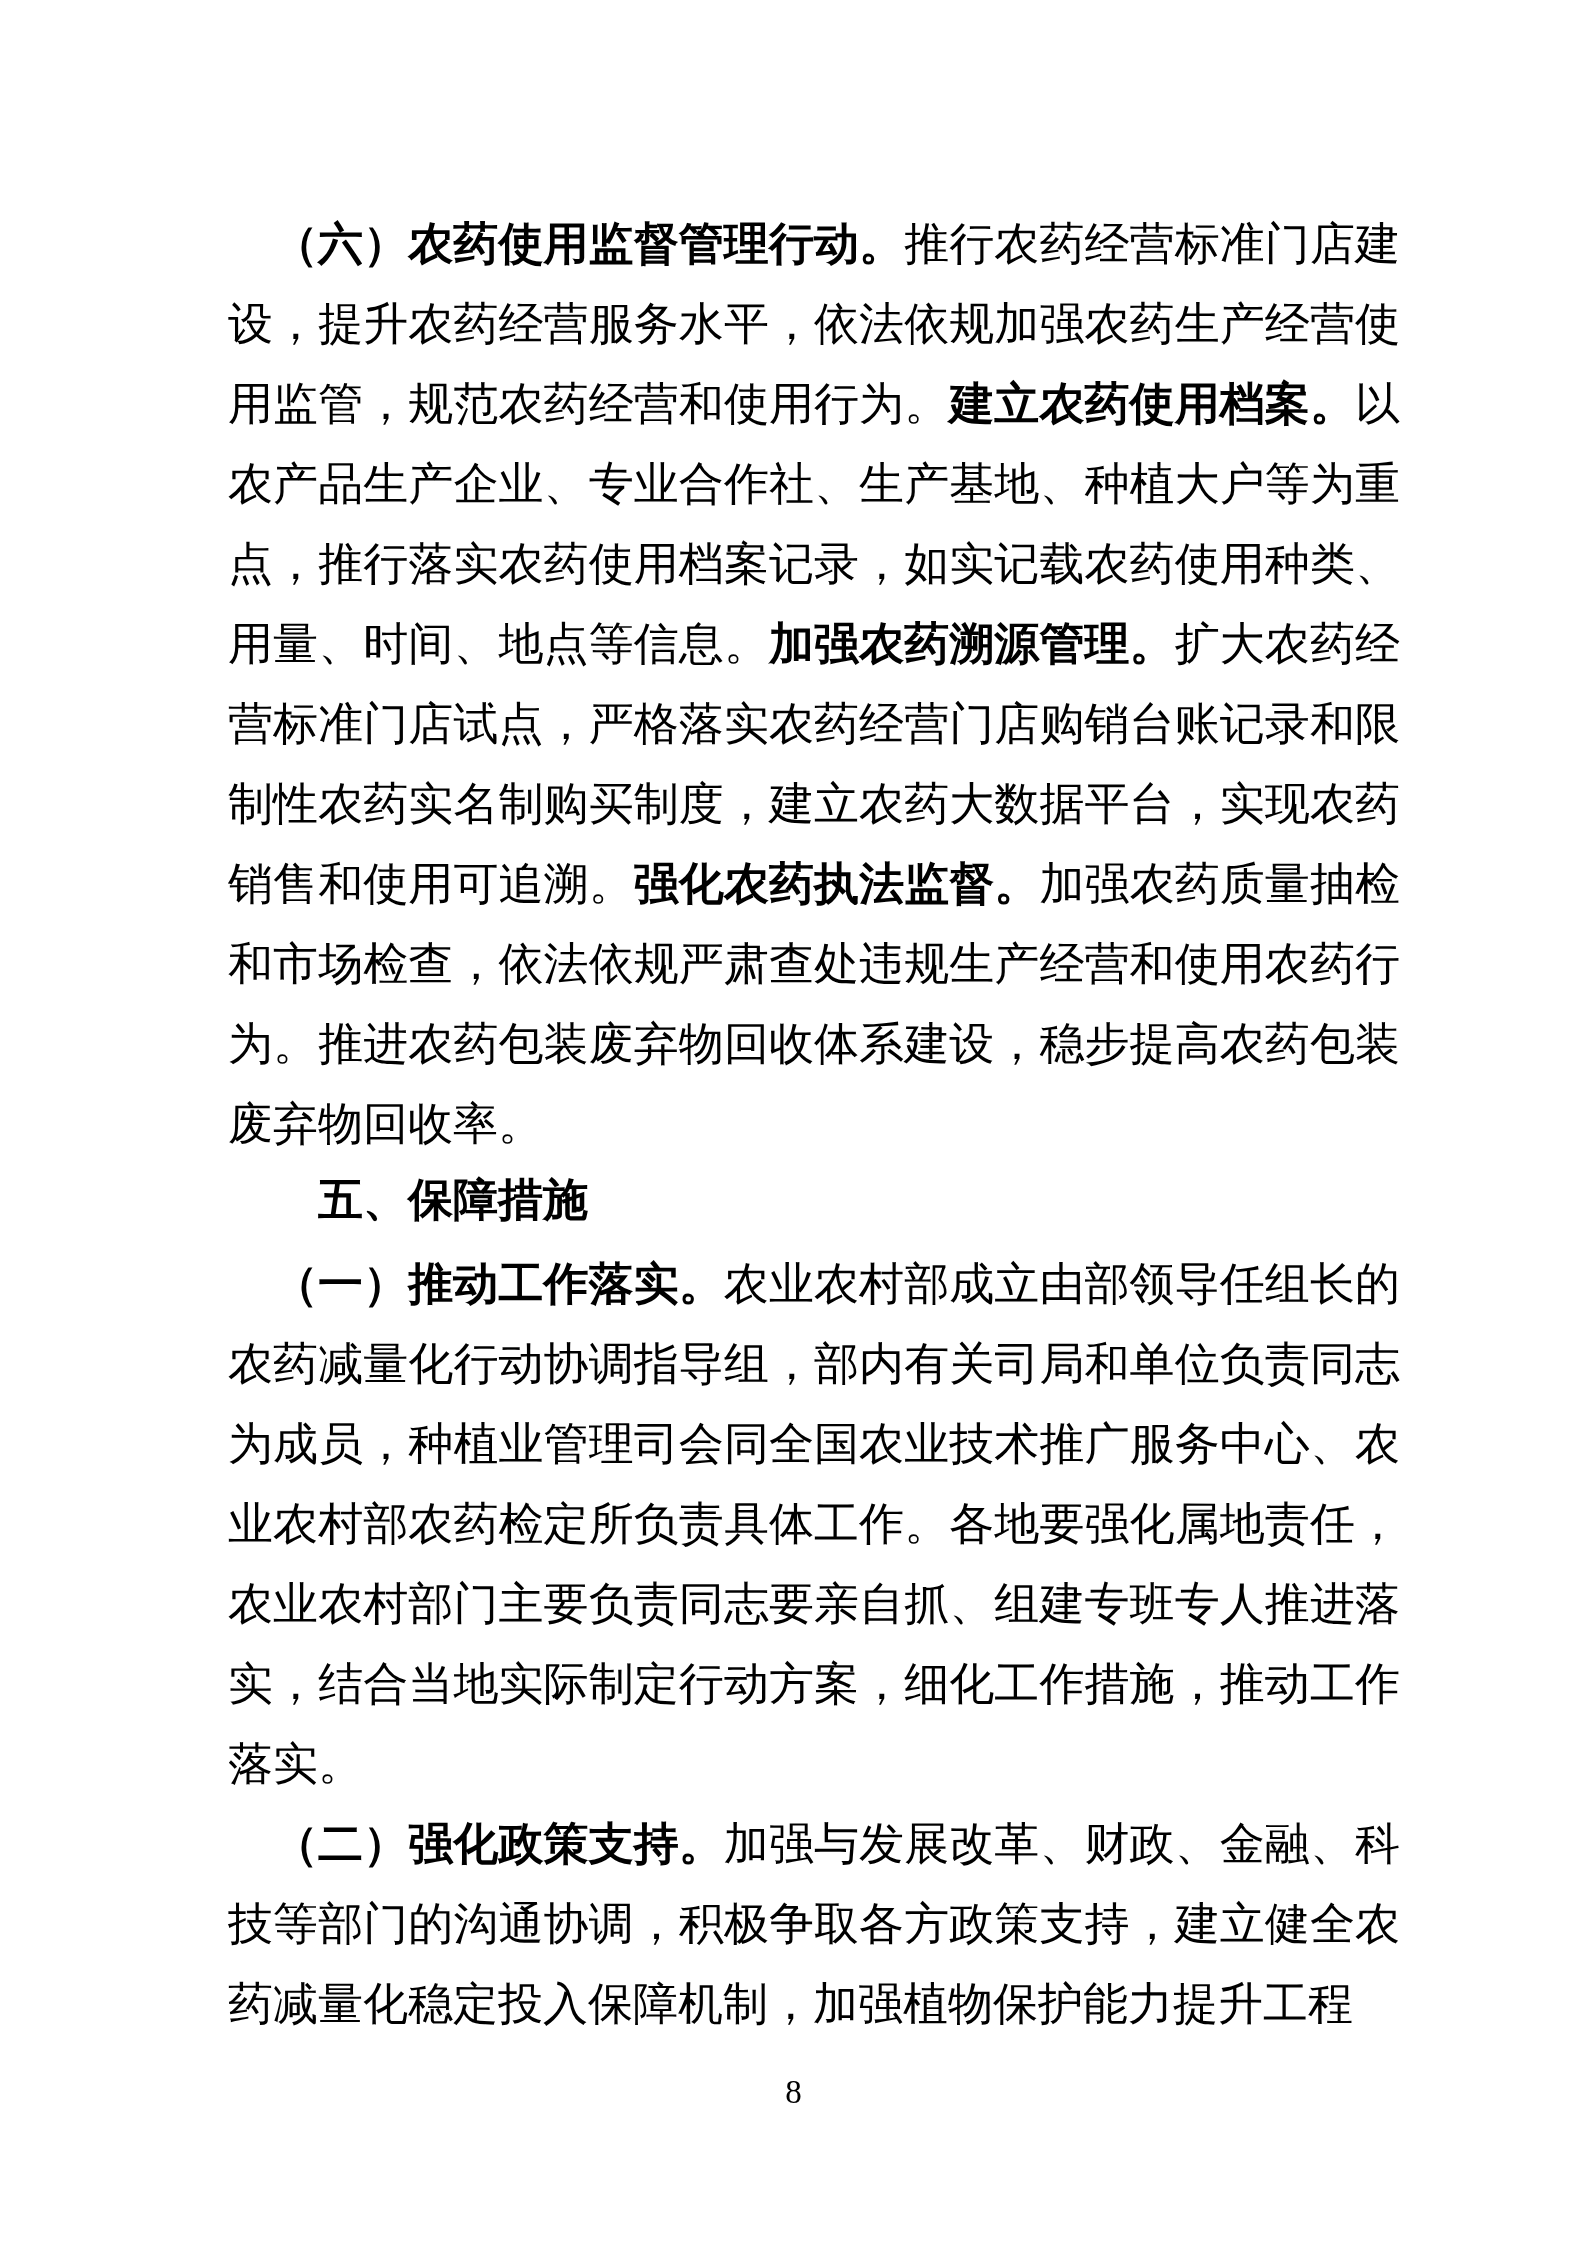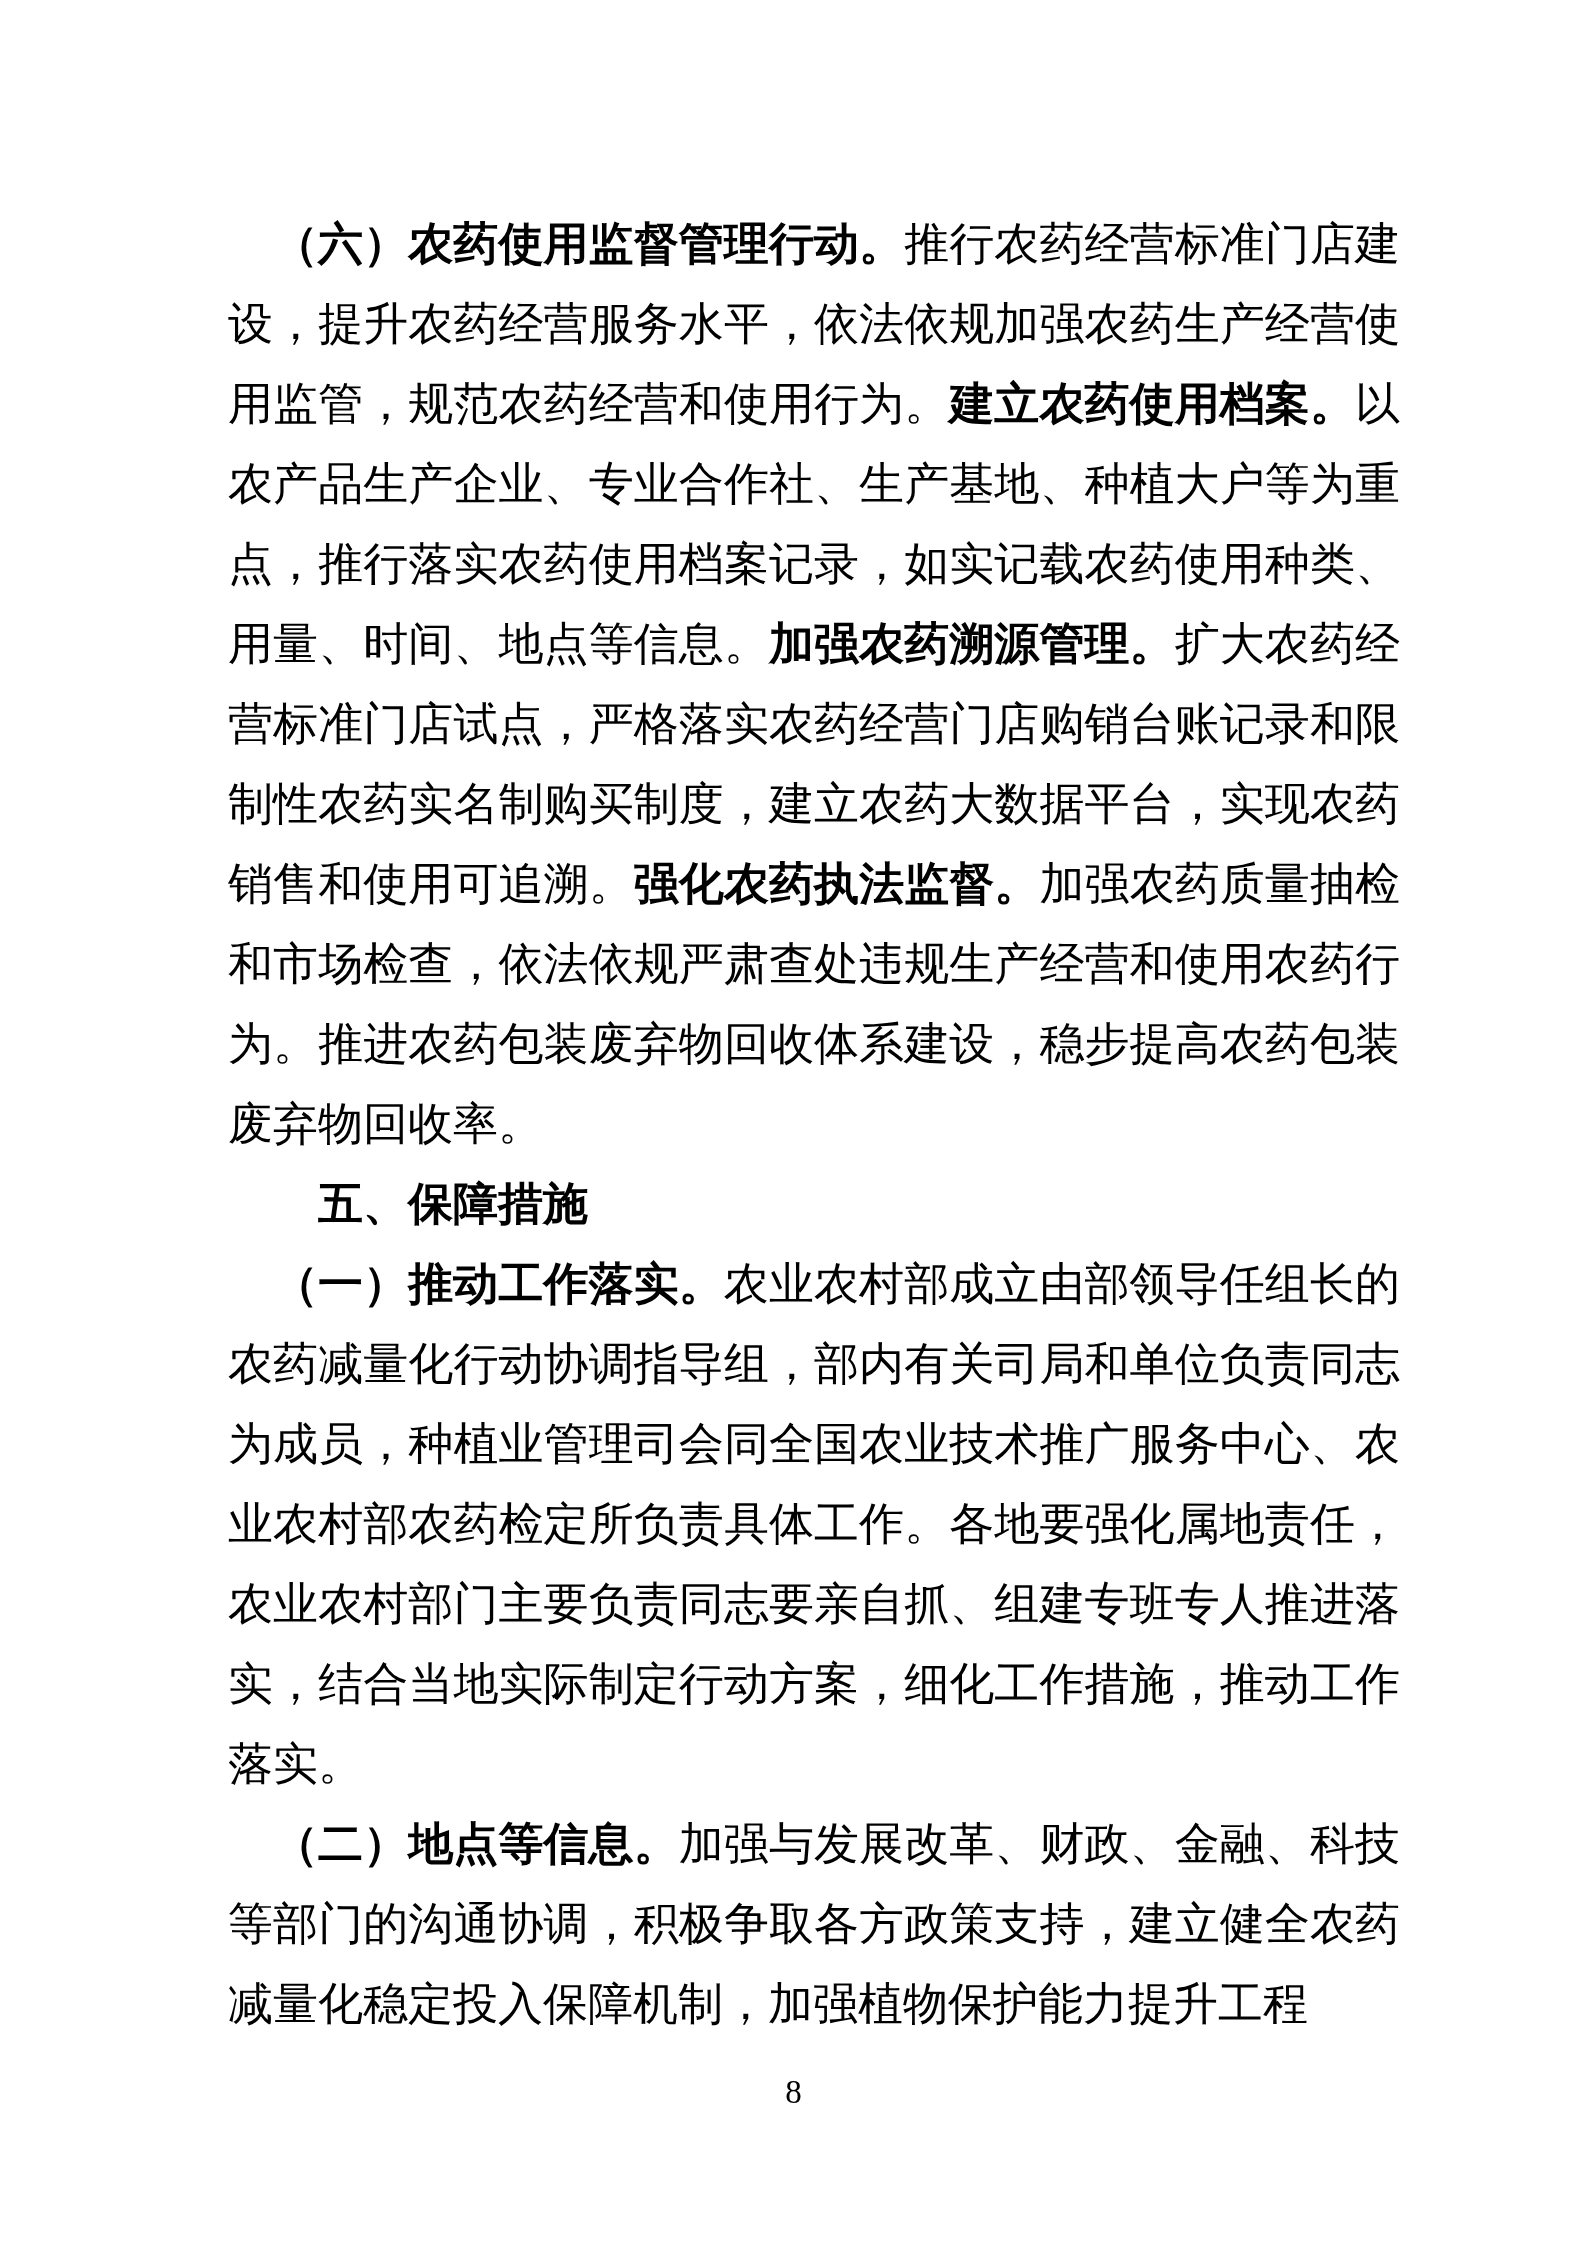--- a/index.html
+++ b/index.html
@@ -27,21 +27,21 @@
   }
   p.body {
     margin: 0;
     padding: 0;
     text-indent: 45px;
   }
   p.heading {
     margin: 0;
     padding: 0;
     text-indent: 90px;
-    font-family: Liberation Serif, serif;
+    font-family: Liberation Mono, monospace;
     font-weight: bold;
   }
   .seg-bold {
     font-weight: bold;
   }
   .seg-regular {
     font-weight: normal;
   }
   .page-number {
     position: absolute;
@@ -56,16 +56,16 @@
   }
 </style>
 </head>
 <body>
 
 <div class="page">
   <div class="content">
       <p class="body"><span class="seg-bold">（六）农药使用监督管理行动。</span><span class="seg-regular">推行农药经营标准门店建设，提升农药经营服务水平，依法依规加强农药生产经营使用监管，规范农药经营和使用行为。</span><span class="seg-bold">建立农药使用档案。</span><span class="seg-regular">以农产品生产企业、专业合作社、生产基地、种植大户等为重点，推行落实农药使用档案记录，如实记载农药使用种类、用量、时间、地点等信息。</span><span class="seg-bold">加强农药溯源管理。</span><span class="seg-regular">扩大农药经营标准门店试点，严格落实农药经营门店购销台账记录和限制性农药实名制购买制度，建立农药大数据平台，实现农药销售和使用可追溯。</span><span class="seg-bold">强化农药执法监督。</span><span class="seg-regular">加强农药质量抽检和市场检查，依法依规严肃查处违规生产经营和使用农药行为。推进农药包装废弃物回收体系建设，稳步提高农药包装废弃物回收率。</span></p>
       <p class="heading"><span class="seg-bold">五、保障措施</span></p>
       <p class="body"><span class="seg-bold">（一）推动工作落实。</span><span class="seg-regular">农业农村部成立由部领导任组长的农药减量化行动协调指导组，部内有关司局和单位负责同志为成员，种植业管理司会同全国农业技术推广服务中心、农业农村部农药检定所负责具体工作。各地要强化属地责任，农业农村部门主要负责同志要亲自抓、组建专班专人推进落实，结合当地实际制定行动方案，细化工作措施，推动工作落实。</span></p>
-      <p class="body"><span class="seg-bold">（二）地点等信息。</span><span class="seg-regular">加强与发展改革、财政、金融、科技等部门的沟通协调，积极争取各方政策支持，建立健全农药减量化稳定投入保障机制，加强植物保护能力提升工程</span></p>
+      <p class="body"><span class="seg-bold">（二）强化政策支持。</span><span class="seg-regular">加强与发展改革、财政、金融、科技等部门的沟通协调，积极争取各方政策支持，建立健全农药减量化稳定投入保障机制，加强植物保护能力提升工程</span></p>
     </div>
   <div class="page-number">8</div>
 </div>
 
 </body></html>

